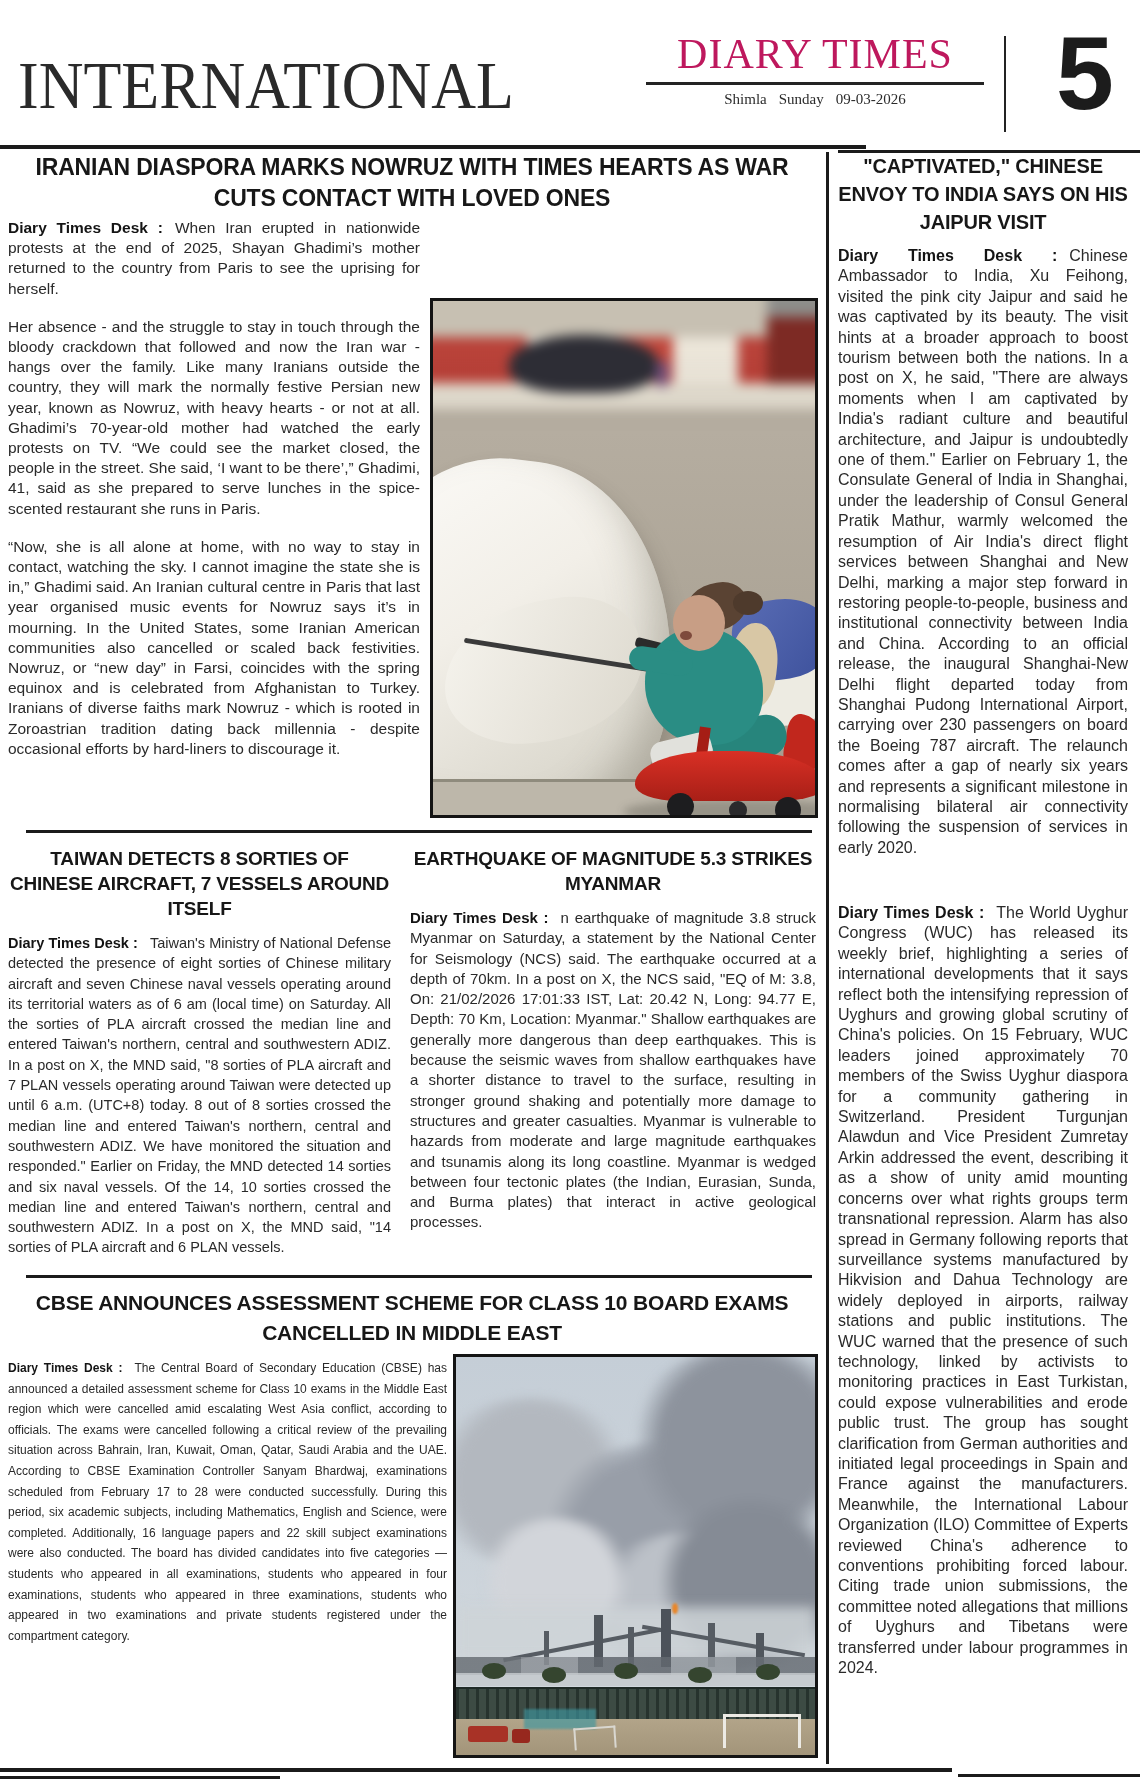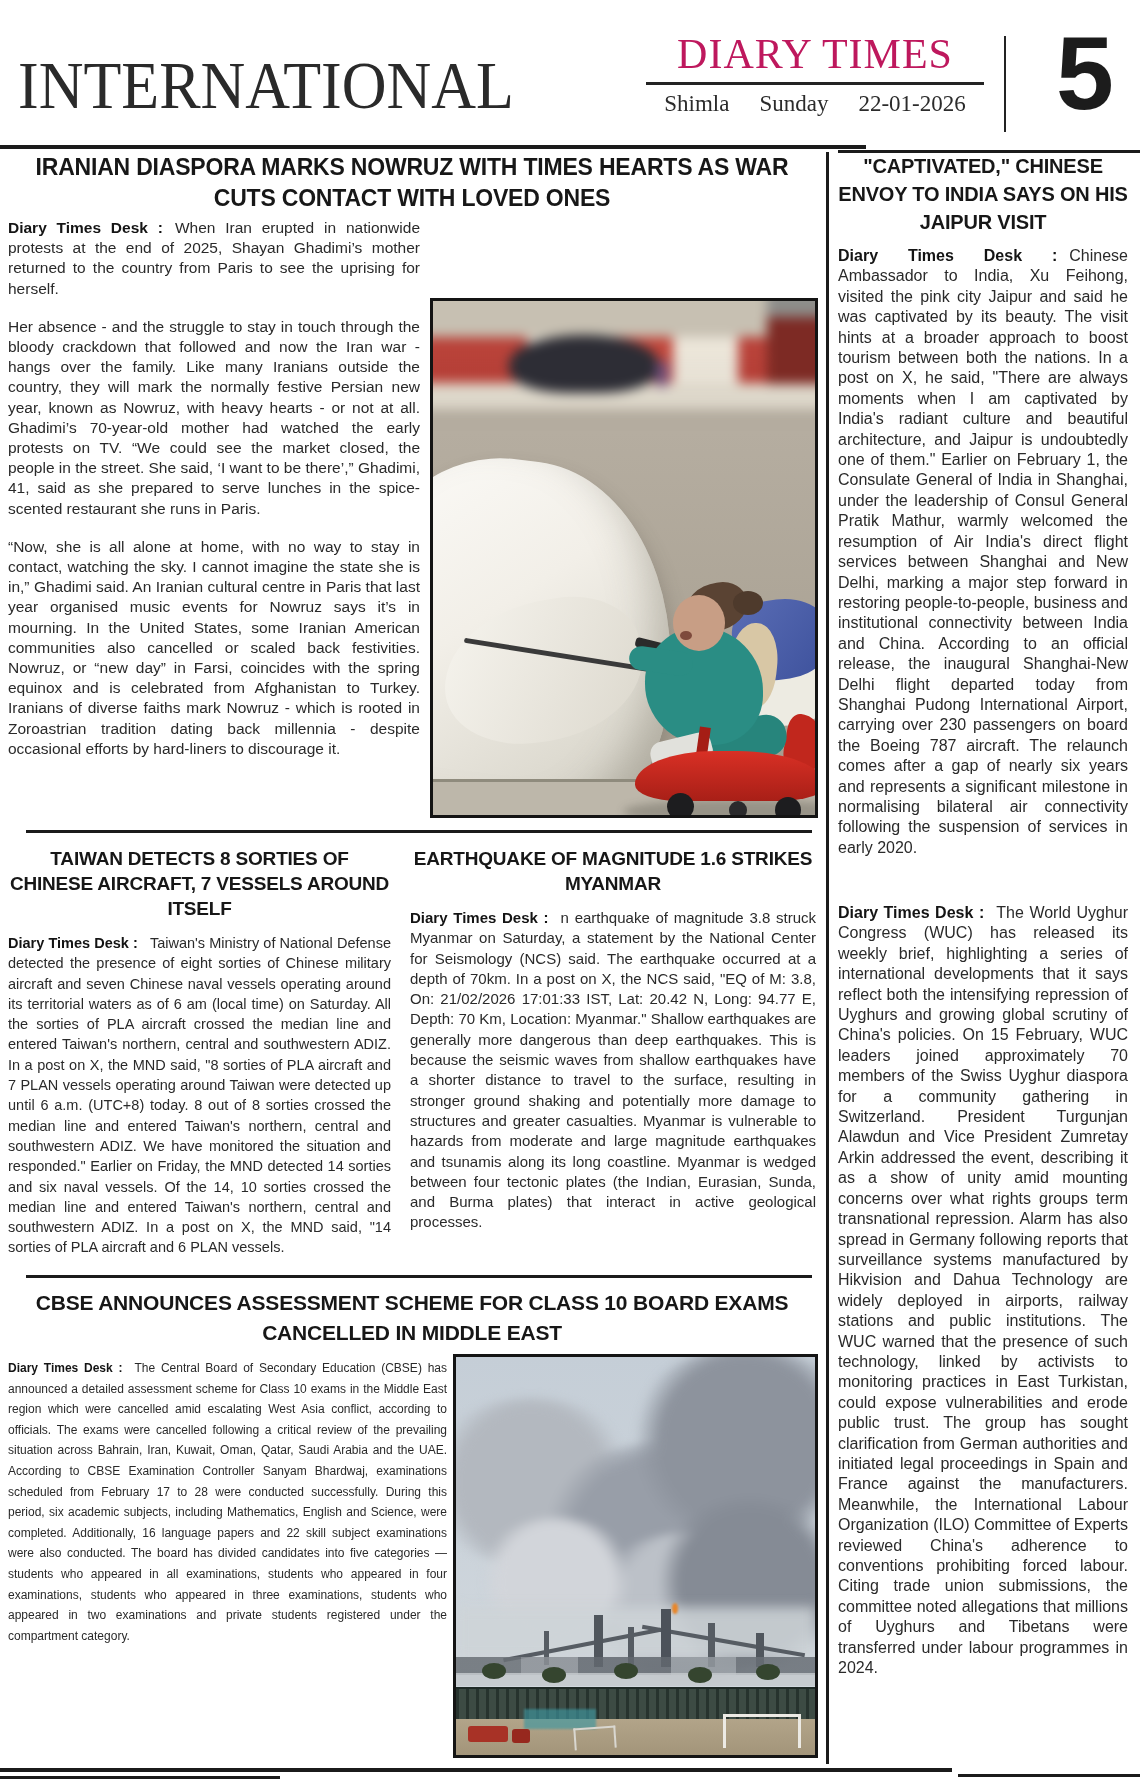--- a/index.html
+++ b/index.html
@@ -11,21 +11,21 @@
 
   
   .section-title {
     position:absolute; left:18px; top:48px; width:470px;
     font-family:"Liberation Serif", serif; font-size:62px; color:#2a2a2a;
     letter-spacing:0px; transform:scaleY(1.08); transform-origin:top left; white-space:nowrap;
   }
   .masthead-block { position:absolute; left:640px; top:30px; width:350px; text-align:center; }
   .masthead { font-family:"Liberation Serif", serif; font-size:42px; color:#be185d; letter-spacing:1px; white-space:nowrap; }
   .masthead-rule { height:3px; background:#232323; margin:4px 6px 6px 6px; }
-  .dateline { font-family:"Liberation Serif", serif; font-size:23px; color:#2b2b2b; display:flex; justify-content:center; gap:30px; }
+  .dateline { font-family:"Liberation Serif", serif; font-size:15px; color:#2b2b2b; display:flex; justify-content:center; gap:12px; }
   .header-vline { position:absolute; left:1004px; top:36px; width:2px; height:96px; background:#232323; }
   .page-number {
     position:absolute; left:1038px; top:14px; width:92px; text-align:center;
     font-size:104px; font-weight:900; color:#1c1c1c; letter-spacing:-2px;
   }
   .header-rule-a { position:absolute; left:0; top:145px; width:866px; height:4px; background:#1b1b1b; }
   .header-rule-b { position:absolute; left:838px; top:150px; width:302px; height:3px; background:#1b1b1b; }
 
   
   .headline { font-weight:bold; color:#171717; text-align:center; letter-spacing:-0.2px; }
@@ -155,21 +155,21 @@
 <body>
 
 <div class="section-title">INTERNATIONAL</div>
 
 <div class="masthead-block">
   <div class="masthead">DIARY TIMES</div>
   <div class="masthead-rule"></div>
   <div class="dateline">
     <span>Shimla</span>
     <span>Sunday</span>
-    <span>22-01-2026</span>
+    <span>09-03-2026</span>
   </div>
 </div>
 <div class="header-vline"></div>
 <div class="page-number">5</div>
 <div class="header-rule-a"></div>
 <div class="header-rule-b"></div>
 
 <div class="iran-article article">
   <div class="headline iran-headline">IRANIAN DIASPORA MARKS NOWRUZ WITH TIMES HEARTS AS WAR CUTS CONTACT WITH LOVED ONES</div>
   <div class="body-text iran-body">
@@ -217,21 +217,21 @@
 <div class="rule-left-1"></div>
 
 <div class="taiwan-article article">
   <div class="headline taiwan-headline">TAIWAN DETECTS 8 SORTIES OF CHINESE AIRCRAFT, 7 VESSELS AROUND ITSELF</div>
   <div class="body-text taiwan-body">
     <p><span class="byline">Diary Times Desk :</span><span>Taiwan's Ministry of National Defense detected the presence of eight sorties of Chinese military aircraft and seven Chinese naval vessels operating around its territorial waters as of 6 am (local time) on Saturday. All the sorties of PLA aircraft crossed the median line and entered Taiwan's northern, central and southwestern ADIZ. In a post on X, the MND said, "8 sorties of PLA aircraft and 7 PLAN vessels operating around Taiwan were detected up until 6 a.m. (UTC+8) today. 8 out of 8 sorties crossed the median line and entered Taiwan's northern, central and southwestern ADIZ. We have monitored the situation and responded." Earlier on Friday, the MND detected 14 sorties and six naval vessels. Of the 14, 10 sorties crossed the median line and entered Taiwan's northern, central and southwestern ADIZ. In a post on X, the MND said, "14 sorties of PLA aircraft and 6 PLAN vessels.</span></p>
   </div>
 </div>
 
 <div class="earthquake-article article">
-  <div class="headline earthquake-headline">EARTHQUAKE OF MAGNITUDE 1.6 STRIKES MYANMAR</div>
+  <div class="headline earthquake-headline">EARTHQUAKE OF MAGNITUDE 5.3 STRIKES MYANMAR</div>
   <div class="body-text earthquake-body">
     <p><span class="byline">Diary Times Desk :</span><span>n earthquake of magnitude 3.8 struck Myanmar on Saturday, a statement by the National Center for Seismology (NCS) said. The earthquake occurred at a depth of 70km. In a post on X, the NCS said, "EQ of M: 3.8, On: 21/02/2026 17:01:33 IST, Lat: 20.42 N, Long: 94.77 E, Depth: 70 Km, Location: Myanmar." Shallow earthquakes are generally more dangerous than deep earthquakes. This is because the seismic waves from shallow earthquakes have a shorter distance to travel to the surface, resulting in stronger ground shaking and potentially more damage to structures and greater casualties. Myanmar is vulnerable to hazards from moderate and large magnitude earthquakes and tsunamis along its long coastline. Myanmar is wedged between four tectonic plates (the Indian, Eurasian, Sunda, and Burma plates) that interact in active geological processes.</span></p>
   </div>
 </div>
 
 <div class="rule-left-2"></div>
 
 <div class="cbse-article article">
   <div class="headline cbse-headline">CBSE ANNOUNCES ASSESSMENT SCHEME FOR CLASS 10 BOARD EXAMS CANCELLED IN MIDDLE EAST</div>
   <div class="body-text cbse-body">

